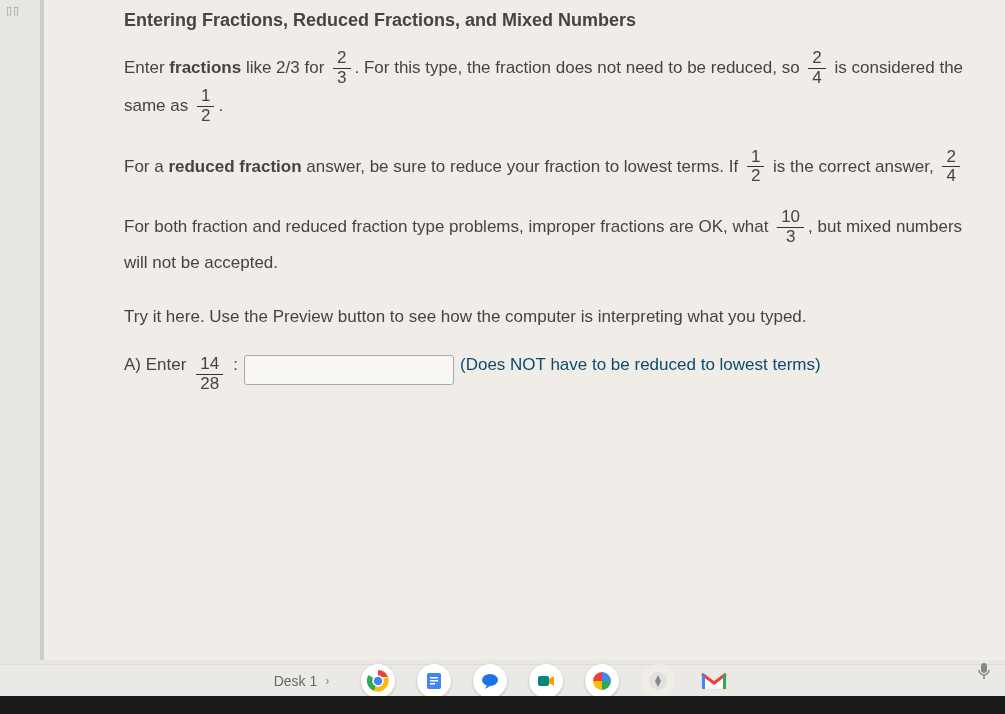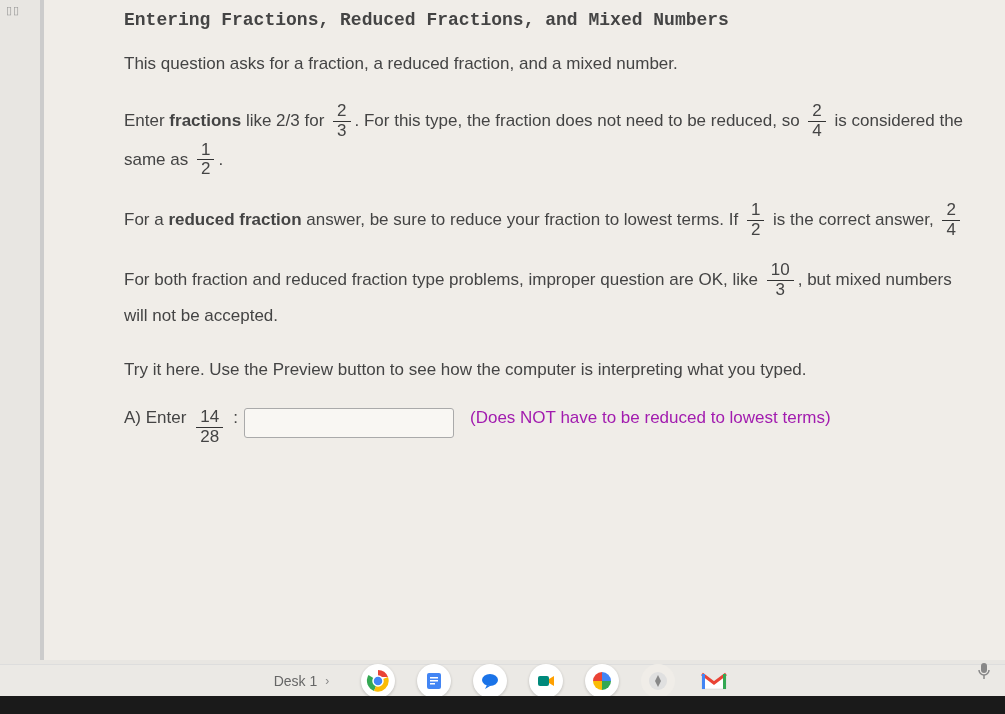--- a/index.html
+++ b/index.html
@@ -18,21 +18,20 @@
       padding: 10px 30px 20px 80px;
       min-height: 660px;
       border-left: 4px solid #ccc;
       margin-left: 40px;
     }
     h1 {
       font-size: 18px;
       font-weight: bold;
       color: #444;
       margin-bottom: 18px;
-      font-family: Liberation Mono, monospace;
     }
     .para {
       margin-bottom: 22px;
       line-height: 1.9;
       color: #444;
     }
     .frac {
       display: inline-block;
       text-align: center;
       vertical-align: middle;
@@ -58,22 +57,21 @@
     .answer-input {
       border: 1px solid #aaa;
       background: #f9f7f3;
       height: 30px;
       width: 210px;
       padding: 4px 8px;
       font-size: 15px;
       border-radius: 3px;
     }
     .hint {
-      color: #a21caf;
-      margin-left: 10px;
+      color: #0c4a6e;
     }
     .taskbar {
       position: absolute;
       bottom: 18px;
       left: 0;
       right: 0;
       height: 32px;
       background: #ebe9e5;
       display: flex;
       align-items: center;
@@ -149,32 +147,31 @@
     }
   </style>
 </head>
 <body>
 
 <div class="corner-icons">▯▯</div>
 
 <div class="page">
   <h1>Entering Fractions, Reduced Fractions, and Mixed Numbers</h1>
 
-  <p class="para">This question asks for a fraction, a reduced fraction, and a mixed number.</p>
 
   <p class="para">
     <span>Enter </span><b>fractions</b><span> like 2/3 for </span><span class="frac"><span class="num">2</span><span class="den">3</span></span><span>. For this type, the fraction does not need to be reduced, so </span><span class="frac"><span class="num">2</span><span class="den">4</span></span><span> is considered the same as </span><span class="frac"><span class="num">1</span><span class="den">2</span></span><span>.</span>
   </p>
 
   <p class="para">
     <span>For a </span><b>reduced fraction</b><span> answer, be sure to reduce your fraction to lowest terms. If </span><span class="frac"><span class="num">1</span><span class="den">2</span></span><span> is the correct answer, </span><span class="frac"><span class="num">2</span><span class="den">4</span></span>
   </p>
 
   <p class="para">
-    <span>For both fraction and reduced fraction type problems, improper question are OK, like </span><span class="frac"><span class="num">10</span><span class="den">3</span></span><span>, but mixed numbers will not be accepted.</span>
+    <span>For both fraction and reduced fraction type problems, improper fractions are OK, what </span><span class="frac"><span class="num">10</span><span class="den">3</span></span><span>, but mixed numbers will not be accepted.</span>
   </p>
 
   <p class="para">Try it here. Use the Preview button to see how the computer is interpreting what you typed.</p>
 
   <div class="question-row">
     <span>A) Enter </span>
     <span class="frac">
         <span class="num">14</span>
         <span class="den">28</span>
       </span>

